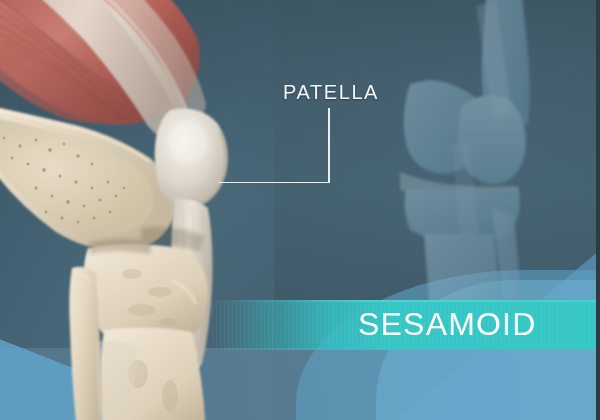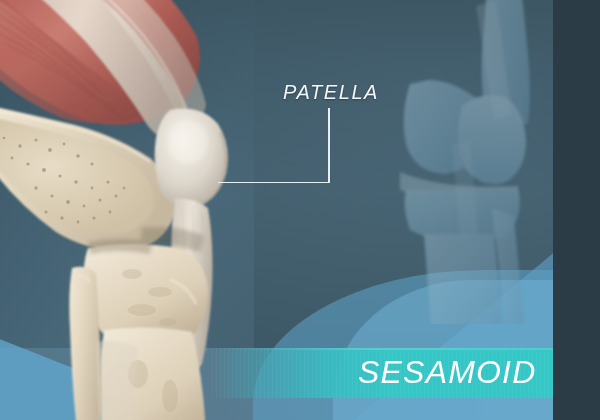--- a/index.html
+++ b/index.html
@@ -1,20 +1,19 @@
 <!DOCTYPE html>
 <html><head>
 <meta charset="utf-8">
 <style>
   html,body{margin:0;padding:0;background:#2b3c47;}
   .stage{
-    position:relative;width:553px;height:420px;overflow:hidden;
+    position:relative;width:596px;height:420px;overflow:hidden;
     font-family:"Liberation Sans",sans-serif;
     background:#0c4a6e;
-    font-style:italic;
   }
   
   .bg-base{
     position:absolute;inset:0;
     background:
       radial-gradient(130% 100% at 78% 18%, #4d6b7c 0%, #44606f 42%, #3c5867 70%, #37505e 100%);
   }
   .bg-left-glow{
     position:absolute;left:0;top:0;width:46%;height:100%;
     background:linear-gradient(125deg,#3a5666 0%,#4a6a7b 55%,#456272 100%);
@@ -76,21 +75,20 @@
     background:#e9f0f4;
   }
   
   .banner{
     position:absolute;left:212px;top:300px;width:388px;height:50px;
     background:linear-gradient(90deg,
       rgba(60,150,165,0) 0%,
       rgba(55,170,180,.55) 14%,
       rgba(52,190,195,.88) 30%,
       #35c6c6 46%,#34c8c6 100%);
-    margin-top:48px;
   }
   .banner-streaks{
     position:absolute;inset:0;
     background:repeating-linear-gradient(90deg,
       rgba(255,255,255,.055) 0px, rgba(255,255,255,.055) 1px,
       rgba(0,0,0,0) 1px, rgba(0,0,0,0) 4px);
     opacity:.8;
   }
   .banner-text{
     position:absolute;left:146px;top:50%;transform:translateY(-52%);

